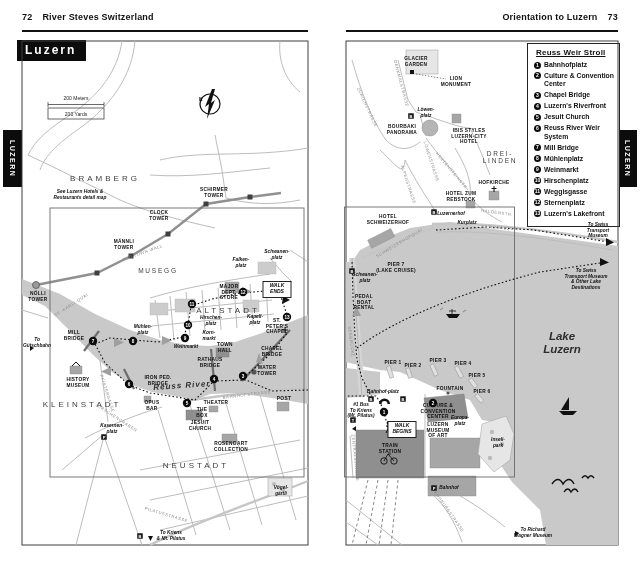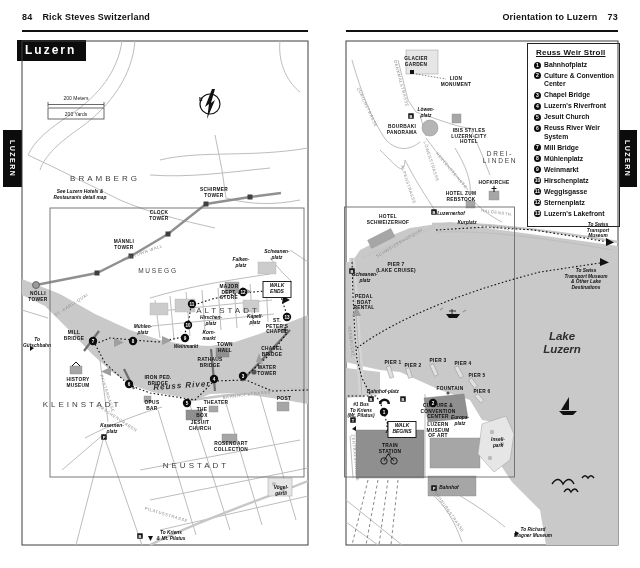--- a/index.html
+++ b/index.html
@@ -69,21 +69,21 @@
   .scale-text{font-size:5px;fill:#222;text-anchor:middle;}
   .scale-line{stroke:#444;stroke-width:0.8;fill:none;}
   .compass-circ{fill:none;stroke:#111;stroke-width:1.2;}
 </style>
 </head>
 <body>
 
 <div id="page">
 
   <div class="hdr" id="hdr-left">
-    <span class="pgnum">84</span><span class="gap"></span><span>Rick Steves Switzerland</span>
+    <span class="pgnum">72</span><span class="gap"></span><span>River Steves Switzerland</span>
   </div>
   <div class="hdr" id="hdr-right">
     <span>Orientation to Luzern</span><span class="gap"></span><span class="pgnum">73</span>
   </div>
   <div class="hdr-rule" id="rule-left"></div>
   <div class="hdr-rule" id="rule-right"></div>
 
   <div id="map-title-box">Luzern</div>
   <div class="tab" id="tab-left">LUZERN</div>
   <div class="tab" id="tab-right">LUZERN</div>

